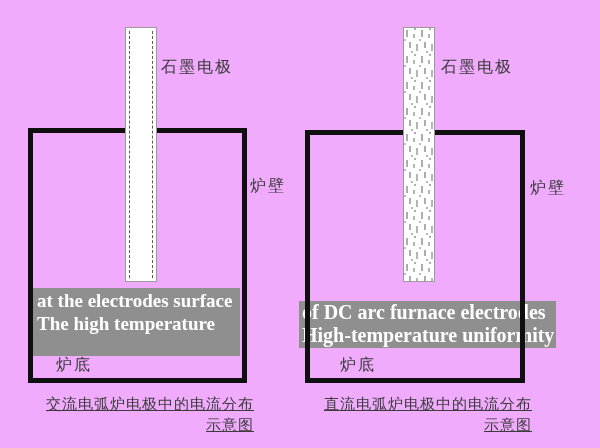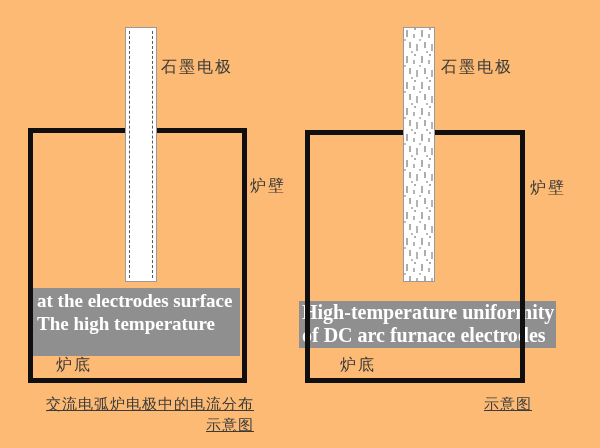--- a/index.html
+++ b/index.html
@@ -1,17 +1,17 @@
 <!DOCTYPE html>
 <html><head>
 <meta charset="utf-8">
 <style>
   html,body{margin:0;padding:0;background:#ffffff;}
   .canvas{
-    position:relative;width:600px;height:448px;background:#fdba74;overflow:hidden;
+    position:relative;width:600px;height:448px;background:#f0abfc;overflow:hidden;
     font-family:"Liberation Sans","DejaVu Sans",sans-serif;
   }
   
   .furnace-box{
     position:absolute;border:5px solid #0f0f0f;background:transparent;
     box-sizing:border-box;z-index:3;
   }
   .box-left{left:28px;top:128px;width:219px;height:255px;}
   .box-right{left:305px;top:130px;width:220px;height:253px;}
   
@@ -101,23 +101,24 @@
       </defs>
       <rect x="0" y="0" width="30" height="253" fill="url(#speck)"></rect>
     </svg>
   </div>
 
   <div class="cn-label" style="left:441px;top:57px;">石墨电极</div>
 
   <div class="cn-label" style="left:530px;top:178px;">炉壁</div>
 
   <div class="overlay-box overlay-right">
+    <span class="line">of DC arc furnace electrodes</span>
     <span class="line">High-temperature uniformity</span>
-    <span class="line">of DC arc furnace electrodes</span>
   </div>
 
   <div class="cn-label" style="left:340px;top:355px;">炉底</div>
 
   <div class="caption caption-right">
+    <span class="line" style="display:block;">直流电弧炉电极中的电流分布</span>
     <span class="line" style="display:block;">示意图</span>
   </div>
 
 </div>
 
 </body></html>

